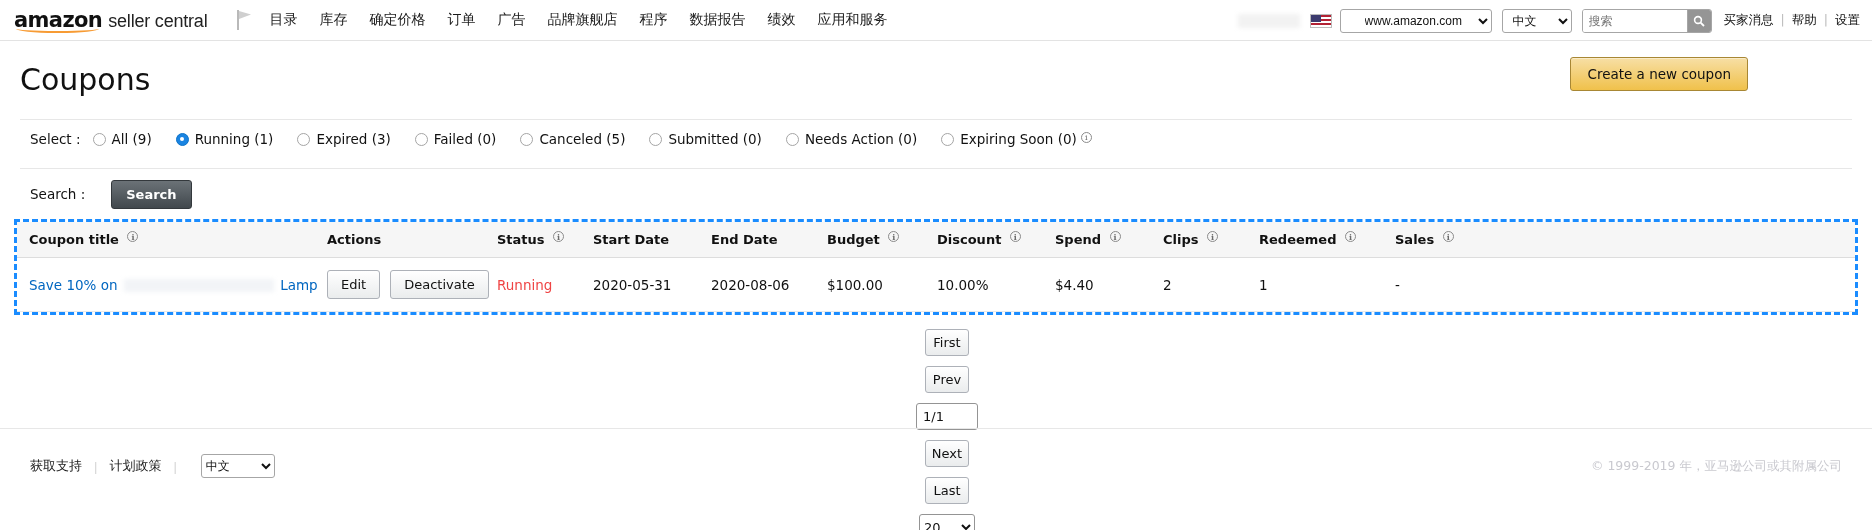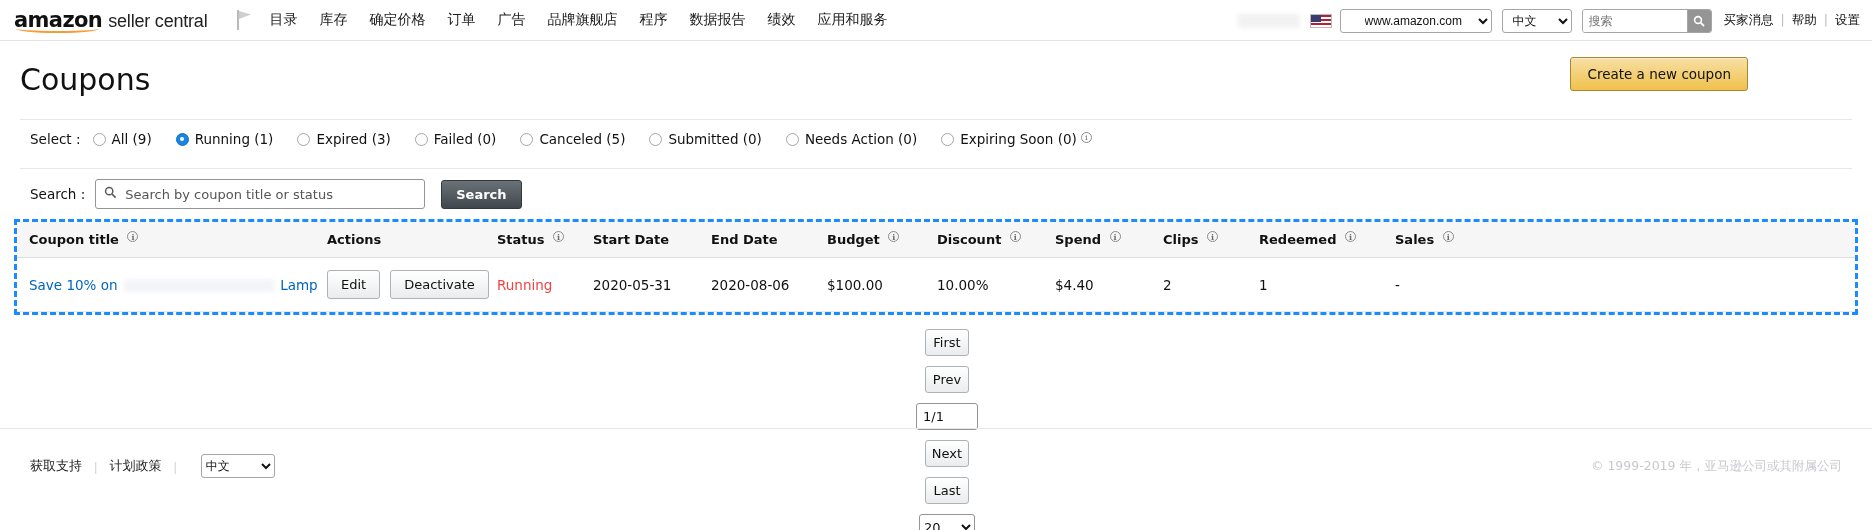--- a/index.html
+++ b/index.html
@@ -567,29 +567,20 @@
       <span class="radio-mark"></span>
       <span class="radio-text">Expiring Soon (0)</span>
       <span class="info-icon">i</span>
     </label>
   </div>
 
   <div class="hr-line"></div>
 
   <div class="search-row">
     <span class="lbl">Search :</span>
-    <div class="coupon-search">
-      <span>
-        <svg width="13" height="13" viewBox="0 0 13 13">
-          <circle cx="5.2" cy="5.2" r="3.6" stroke="#5a5a5a" stroke-width="1.5" fill="none"></circle>
-          <path d="M8 8 L11.6 11.6" stroke="#5a5a5a" stroke-width="1.7"></path>
-        </svg>
-      </span>
-      <input type="text" placeholder="Search by coupon title or status" style="">
-    </div>
     <button class="btn-search">Search</button>
   </div>
 </div>
 
 <div class="table-wrap">
   <table class="coupons">
     <thead>
       <tr>
         <th class="col-title">
           <span>Coupon title</span>

